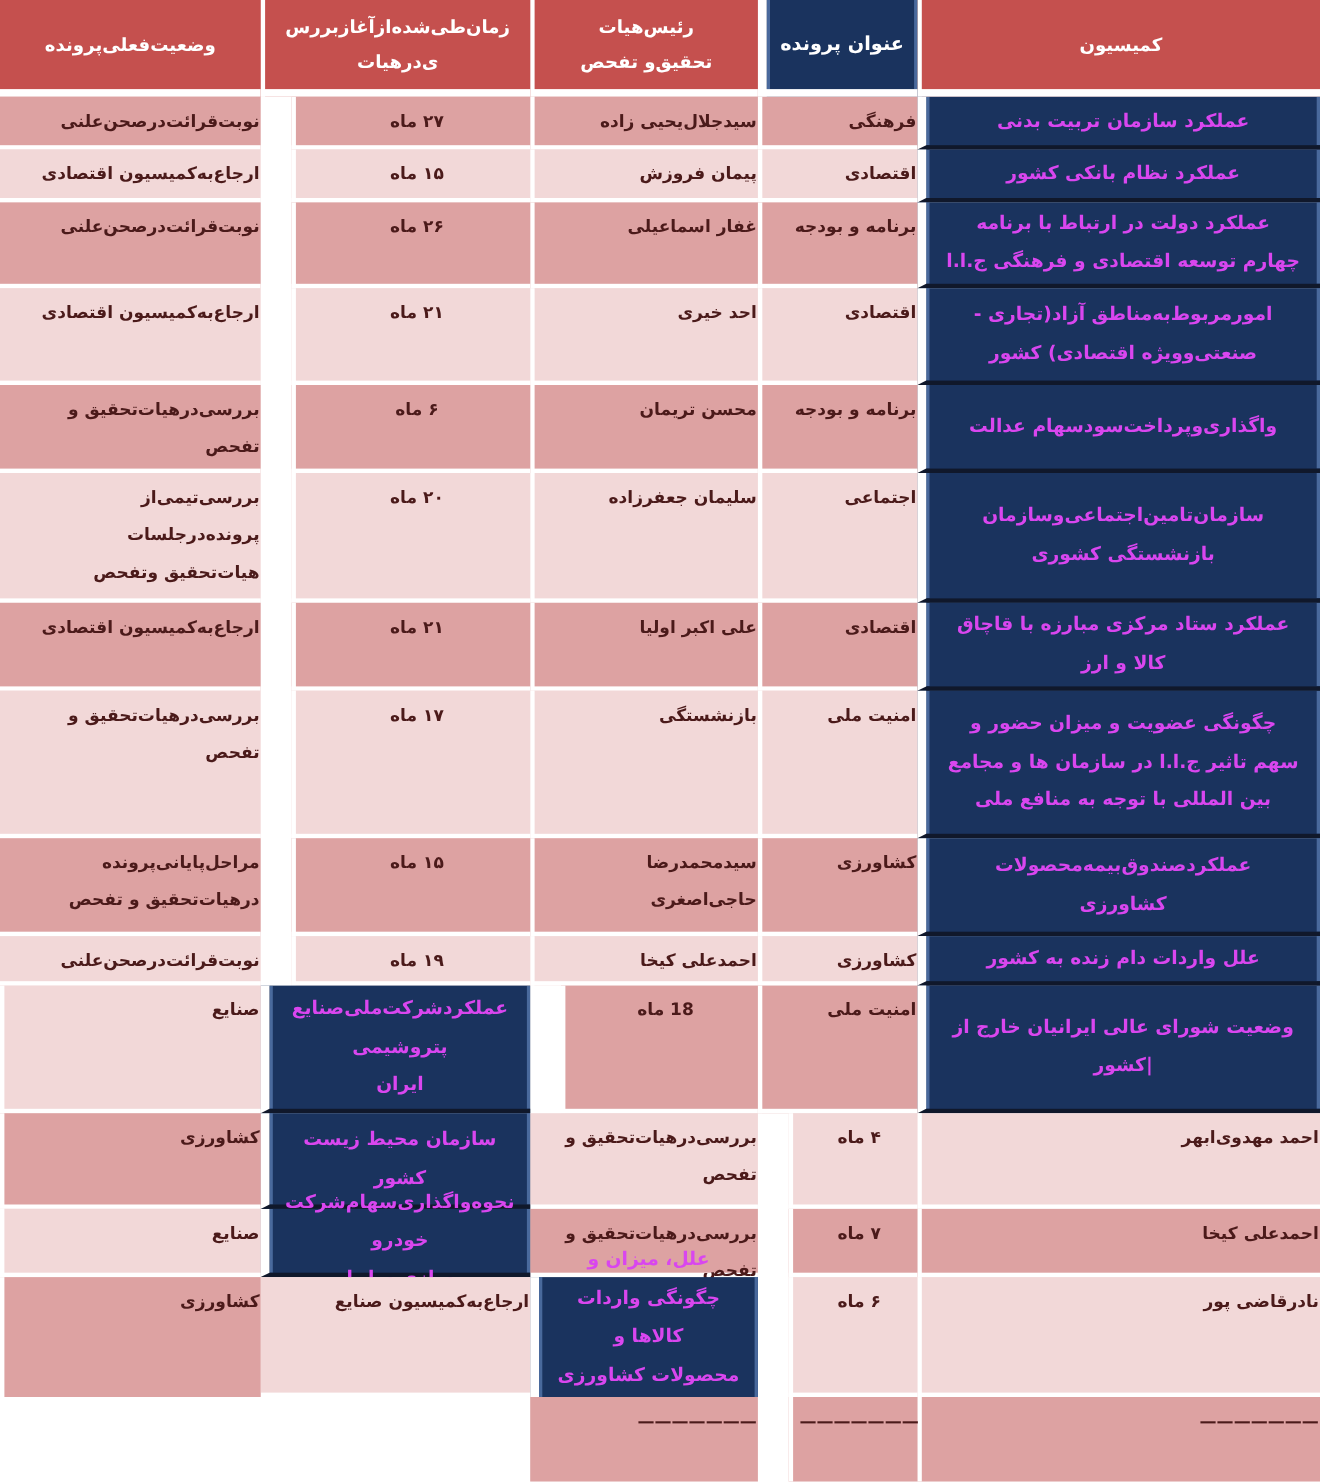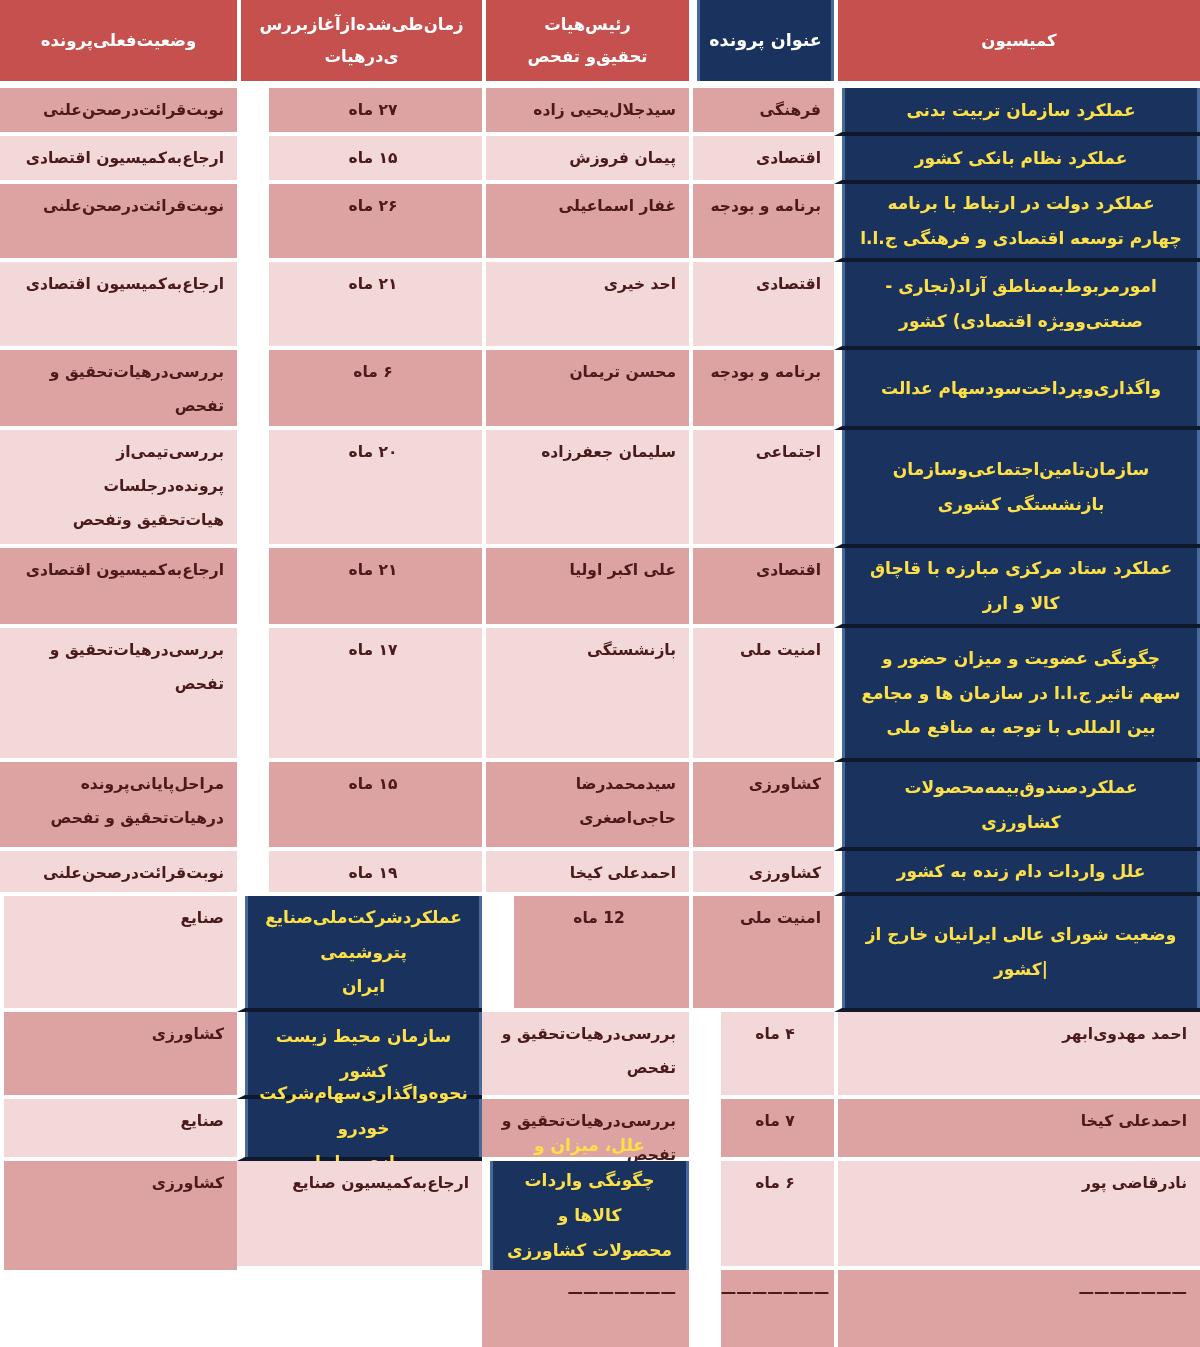--- a/index.html
+++ b/index.html
@@ -33,37 +33,37 @@
   .hd.bl4{border-left:4px solid #ffffff;}
   .hd-title{
     background:#1a335e;
     border-left:8px solid #ffffff;
     box-shadow:inset 3px 0 0 #49699c, inset -3px 0 0 #49699c;
     font-size:17.5px;
   }
   
   .t-cell{
     background:#1a335e;
-    color:#fde047;
+    color:#d946ef;
     align-items:center;
     justify-content:center;
     text-align:center;
     font-size:17px;
     line-height:2.05;
     padding:2px 10px;
     border-left:8px solid #ffffff;
     border-bottom:4px solid #10182b;
     box-shadow:inset 3px 0 0 #49699c, inset -3px 0 0 #49699c;
   }
   
   .pink{
     color:#4b1a1a;
     font-size:15.5px;
     line-height:2.2;
-    padding:5px 13px 2px 8px;
+    padding:5px 1px 2px 8px;
     align-items:flex-start;
     border-bottom:4px solid #ffffff;
   }
   .dark{background:#dda2a2;}
   .light{background:#f2d8d8;}
   .c-comm,.c-head{justify-content:flex-start;text-align:right;border-left:4px solid #ffffff;}
   .c-time{justify-content:center;text-align:center;border-left:4px solid #ffffff;margin-left:28px;}
   .c-status{justify-content:flex-start;text-align:right;}
   .row-last{border-bottom:none;}
 </style>
@@ -149,21 +149,21 @@
 
   <div class="cell t-cell">علل واردات دام زنده به کشور</div>
   <div class="cell pink c-comm light">کشاورزی</div>
   <div class="cell pink c-head light">احمدعلی کیخا</div>
   <div class="cell pink c-time light">۱۹ ماه</div>
   <div class="cell pink c-status light">نوبت‌قرائت‌درصحن‌علنی</div>
 
   <div class="cell t-cell">وضعیت شورای عالی ایرانیان خارج از
 |کشور</div>
   <div class="cell pink c-comm dark">امنیت ملی</div>
-  <div class="cell pink c-time dark">12 ماه</div>
+  <div class="cell pink c-time dark">18 ماه</div>
 
   <div class="cell t-cell">عملکردشرکت‌ملی‌صنایع پتروشیمی
 ایران</div>
   <div class="cell pink c-comm light">صنایع</div>
   <div class="cell pink c-head light">احمد مهدوی‌ابهر</div>
   <div class="cell pink c-time light">۴ ماه</div>
   <div class="cell pink c-status light">بررسی‌درهیات‌تحقیق و
 تفحص</div>
 
   <div class="cell t-cell">سازمان محیط زیست کشور</div>

